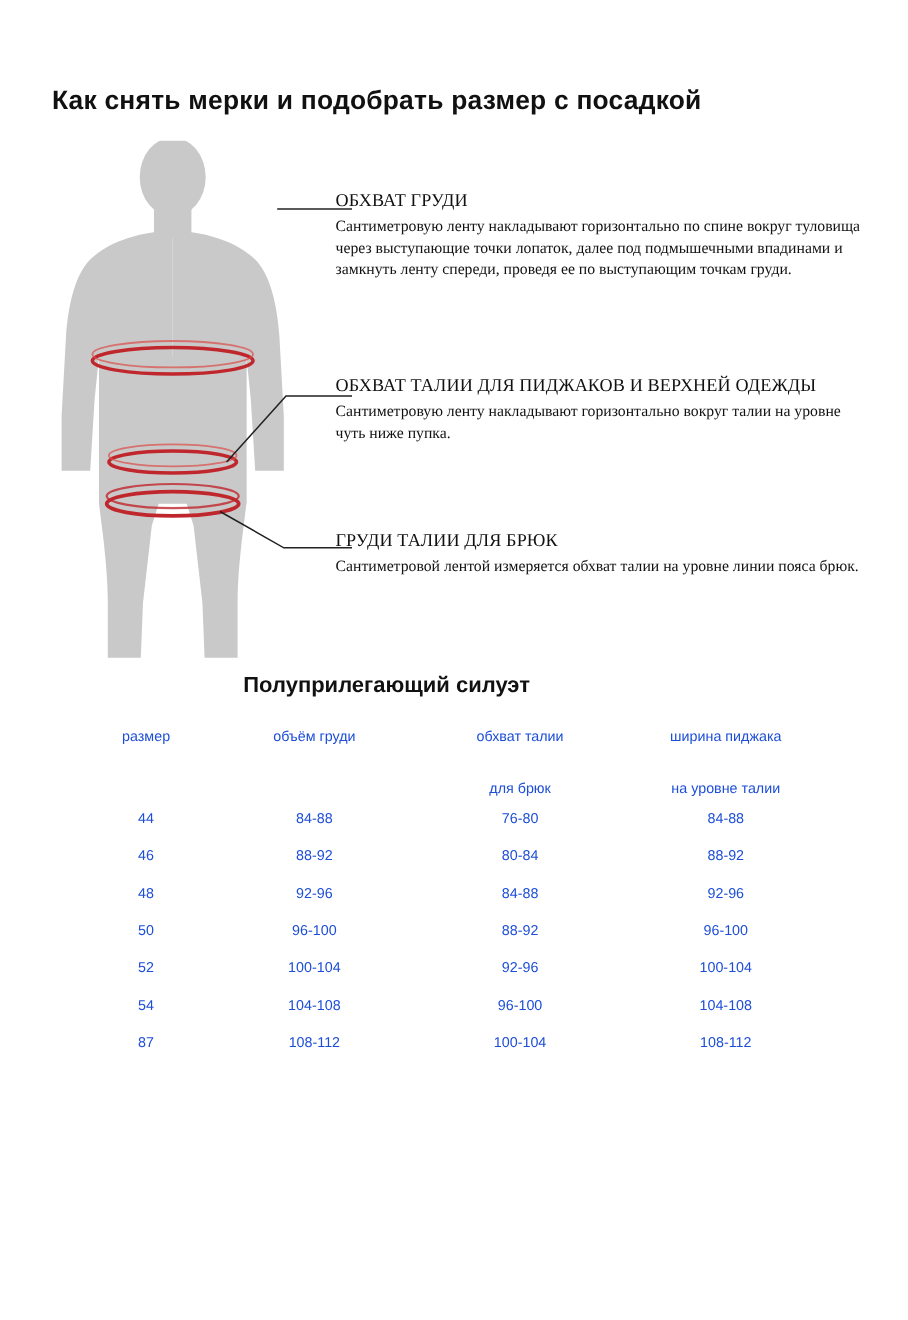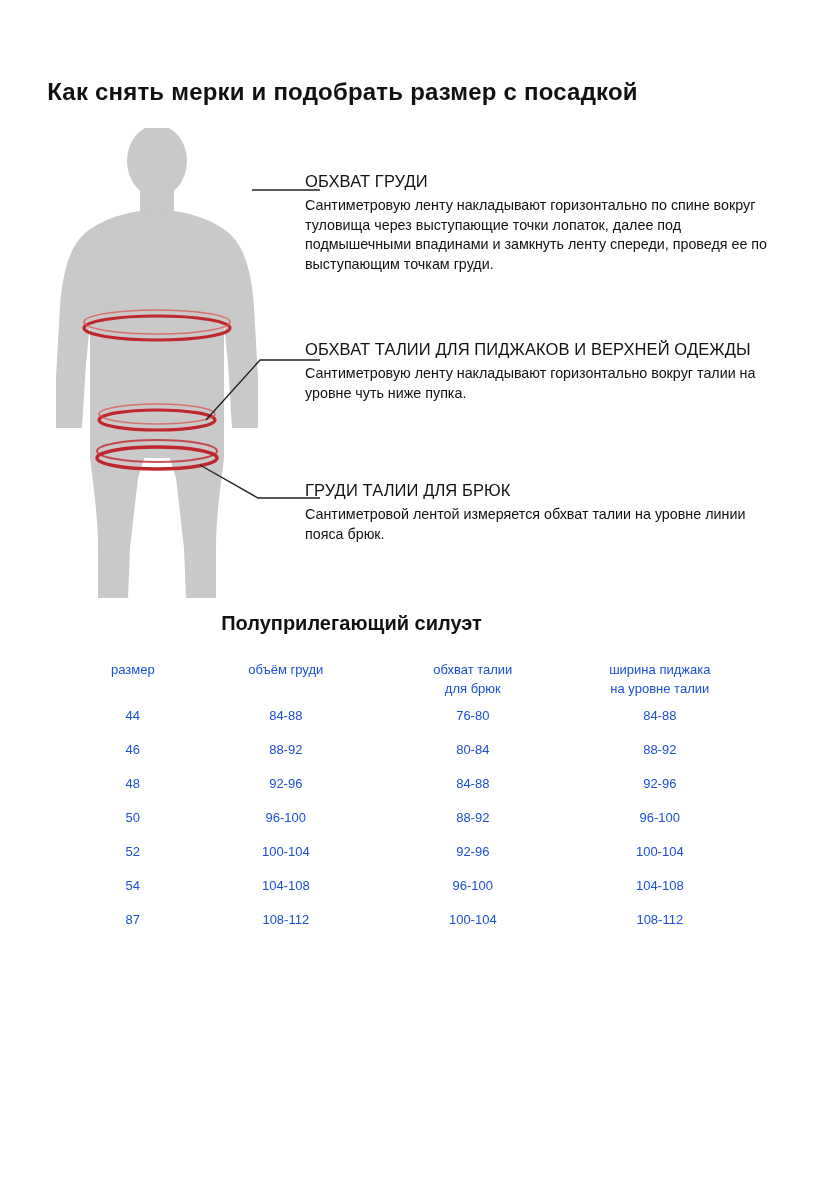--- a/index.html
+++ b/index.html
@@ -35,20 +35,21 @@
     left: 20px;
     width: 300px;
     height: 480px;
   }
   .figure-wrap svg { display: block; }
 
   
   .callout {
     position: absolute;
     width: 480px;
+    font-family: Liberation Serif, serif;
   }
   .callout .c-title {
     font-size: 16.5px;
     color: #111;
     letter-spacing: 0.1px;
     white-space: nowrap;
   }
   .callout .c-body {
     font-size: 14.3px;
     line-height: 19.5px;
@@ -88,21 +89,21 @@
     color: #1d4ed8;
   }
   table.size-table th {
     font-weight: normal;
     text-align: center;
     padding: 2px 4px;
     vertical-align: top;
   }
   table.size-table th .sub {
     display: block;
-    margin-top: 4px;
+    margin-top: 32px;
     white-space: nowrap;
   }
   table.size-table td {
     text-align: center;
     padding: 9.5px 4px;
   }
   table.size-table col.c1 { width: 17%; }
   table.size-table col.c2 { width: 28%; }
   table.size-table col.c3 { width: 27%; }
   table.size-table col.c4 { width: 28%; }

